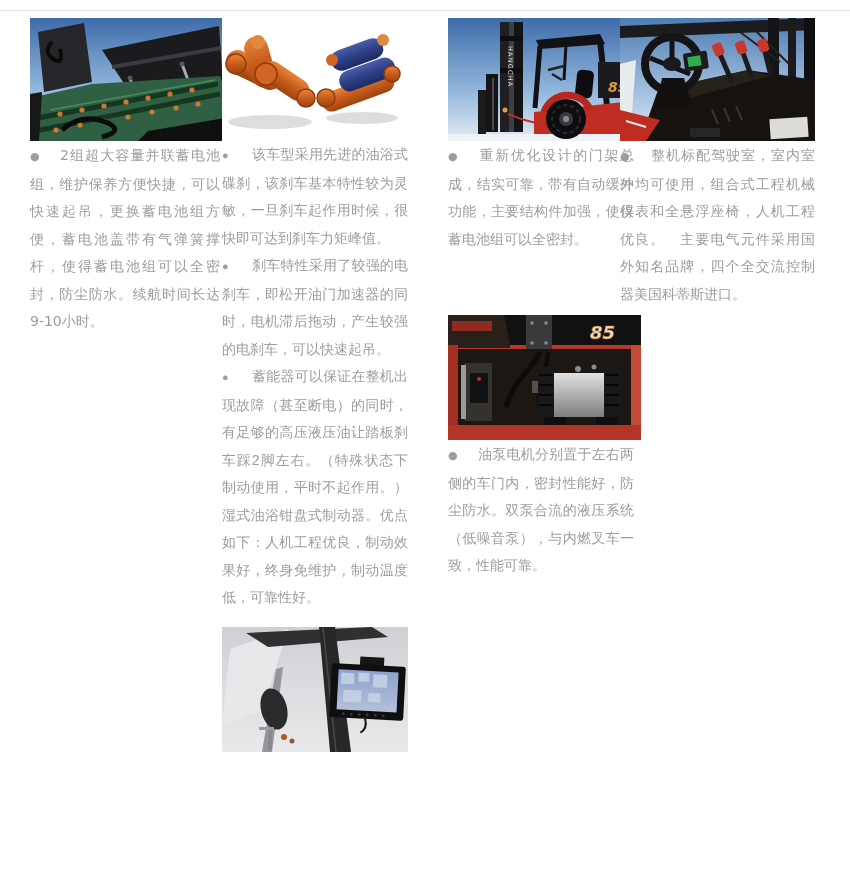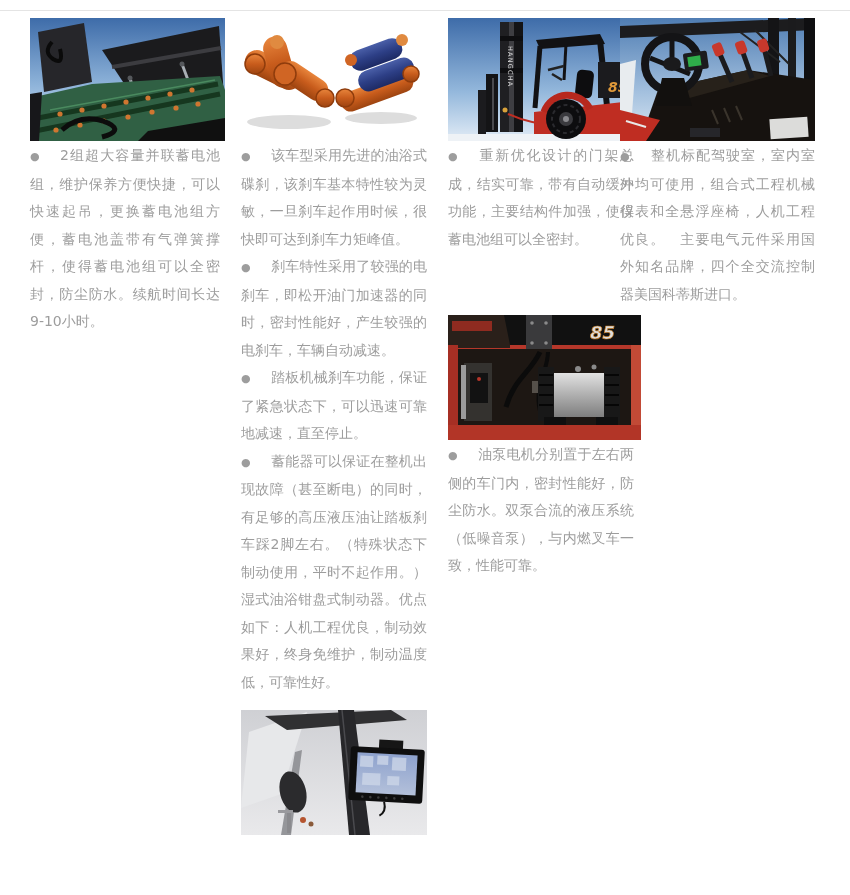--- a/index.html
+++ b/index.html
@@ -1,21 +1,21 @@
 <!DOCTYPE html>
 <html><head>
 <meta charset="utf-8">
 <style>
   html,body{margin:0;padding:0;background:#ffffff;}
   .page{position:relative;width:850px;height:895px;background:#ffffff;overflow:hidden;
         font-family:"DejaVu Sans","Liberation Sans",sans-serif;}
   .top-rule{position:absolute;left:0;top:10px;width:850px;height:1px;background:#e4e4e4;}
   .col{position:absolute;top:12px;margin-top:6px;}
   .col-1{left:30px;width:190px;}
-  .col-2{left:241px;width:186px;}
+  .col-2{left:222px;width:186px;font-family:Liberation Mono, monospace;}
   .col-3{left:448px;width:186px;}
   .col-4{left:620px;width:195px;}
   .fig{margin:0;line-height:0;}
   .fig svg{display:block;}
   .fig-mid{margin-top:62px;}
   .fig-bottom{margin-top:14px;}
   .para{margin:0;font-size:14px;line-height:27.5px;color:#9d9d9d;text-align:justify;}
   .fig + .para{margin-top:1px;}
   .bullet{display:inline-block;width:30px;font-size:11px;}
   .cap{margin-top:0;line-height:30px;}
@@ -105,22 +105,21 @@
           <rect x="108" y="26" width="54" height="21" rx="10" transform="rotate(-20 135 36)" fill="url(#k-bl)"></rect>
           <rect x="116" y="46" width="58" height="21" rx="10" transform="rotate(-20 145 56)" fill="url(#k-bl)"></rect>
           <circle cx="104" cy="80" r="9" fill="url(#k-or)" stroke="#8f3c0c" stroke-width="1.5"></circle>
           <circle cx="170" cy="56" r="8" fill="url(#k-or)" stroke="#8f3c0c" stroke-width="1.5"></circle>
           <circle cx="161" cy="22" r="6" fill="#e08a40"></circle>
           <circle cx="110" cy="42" r="6" fill="#d06524"></circle>
         </g>
       </svg>
     </figure>
     <p class="para"><span class="bullet">●</span><span>该车型采用先进的油浴式碟刹，该刹车基本特性较为灵敏，一旦刹车起作用时候，很快即可达到刹车力矩峰值。</span></p>
-    <p class="para"><span class="bullet">●</span><span>刹车特性采用了较强的电刹车，即松开油门加速器的同时，密封性能好，产生较强的电刹车，车辆自动减速。</span></p>
-    <p class="para"><span class="bullet">●</span><span>踏板机械刹车功能，保证了紧急状态下，可以迅速可靠地减速，直至停止。</span></p>
+    <p class="para"><span class="bullet">●</span><span>刹车特性采用了较强的电刹车，即松开油门加速器的同时，电机滞后拖动，产生较强的电刹车，可以快速起吊。</span></p>
     <p class="para"><span class="bullet">●</span><span>蓄能器可以保证在整机出现故障（甚至断电）的同时，有足够的高压液压油让踏板刹车踩2脚左右。（特殊状态下制动使用，平时不起作用。）湿式油浴钳盘式制动器。优点如下：人机工程优良，制动效果好，终身免维护，制动温度低，可靠性好。</span></p>
     <figure class="fig fig-bottom">
       <svg width="186" height="125" viewBox="0 0 186 125">
         <defs>
           <linearGradient id="m-sky" x1="0" y1="0" x2="0" y2="1">
             <stop offset="0" stop-color="#cfd0d4"></stop>
               <stop offset="1" stop-color="#e9e9eb"></stop>
           </linearGradient>
           <linearGradient id="m-scr" x1="0" y1="0" x2="0" y2="1">
             <stop offset="0" stop-color="#8ea2cd"></stop>

